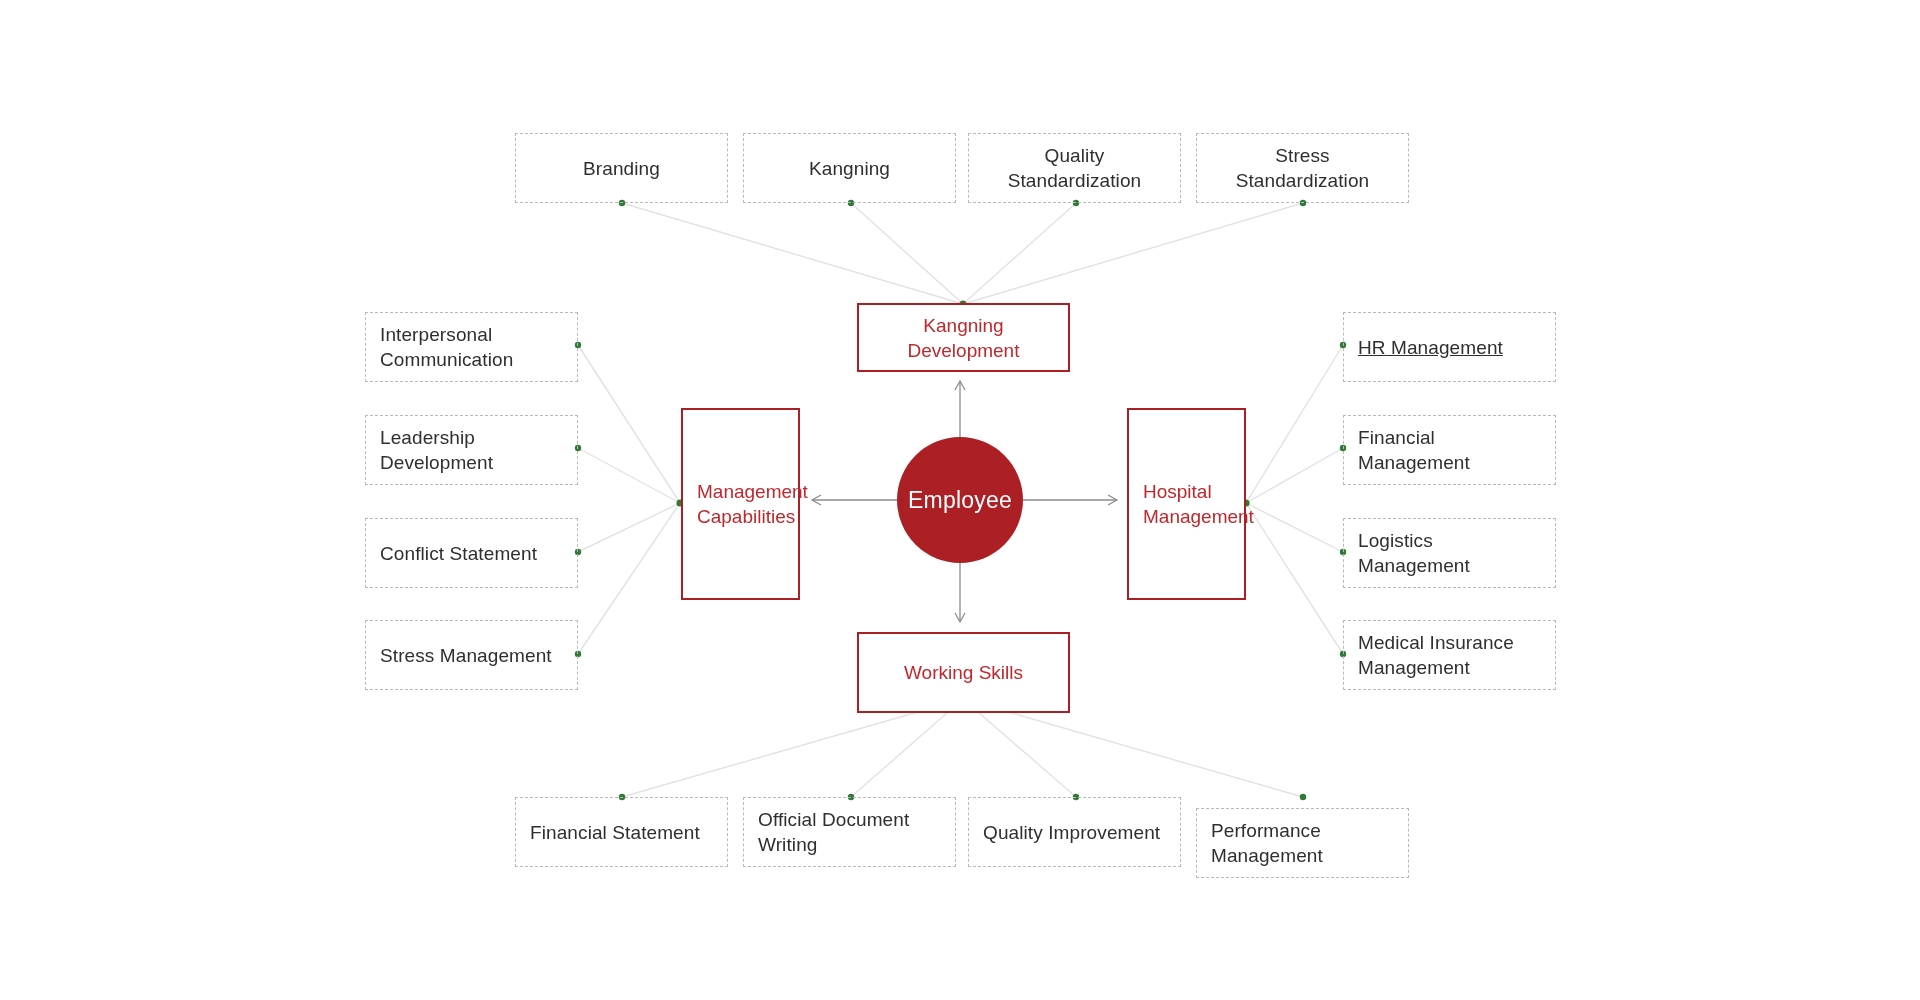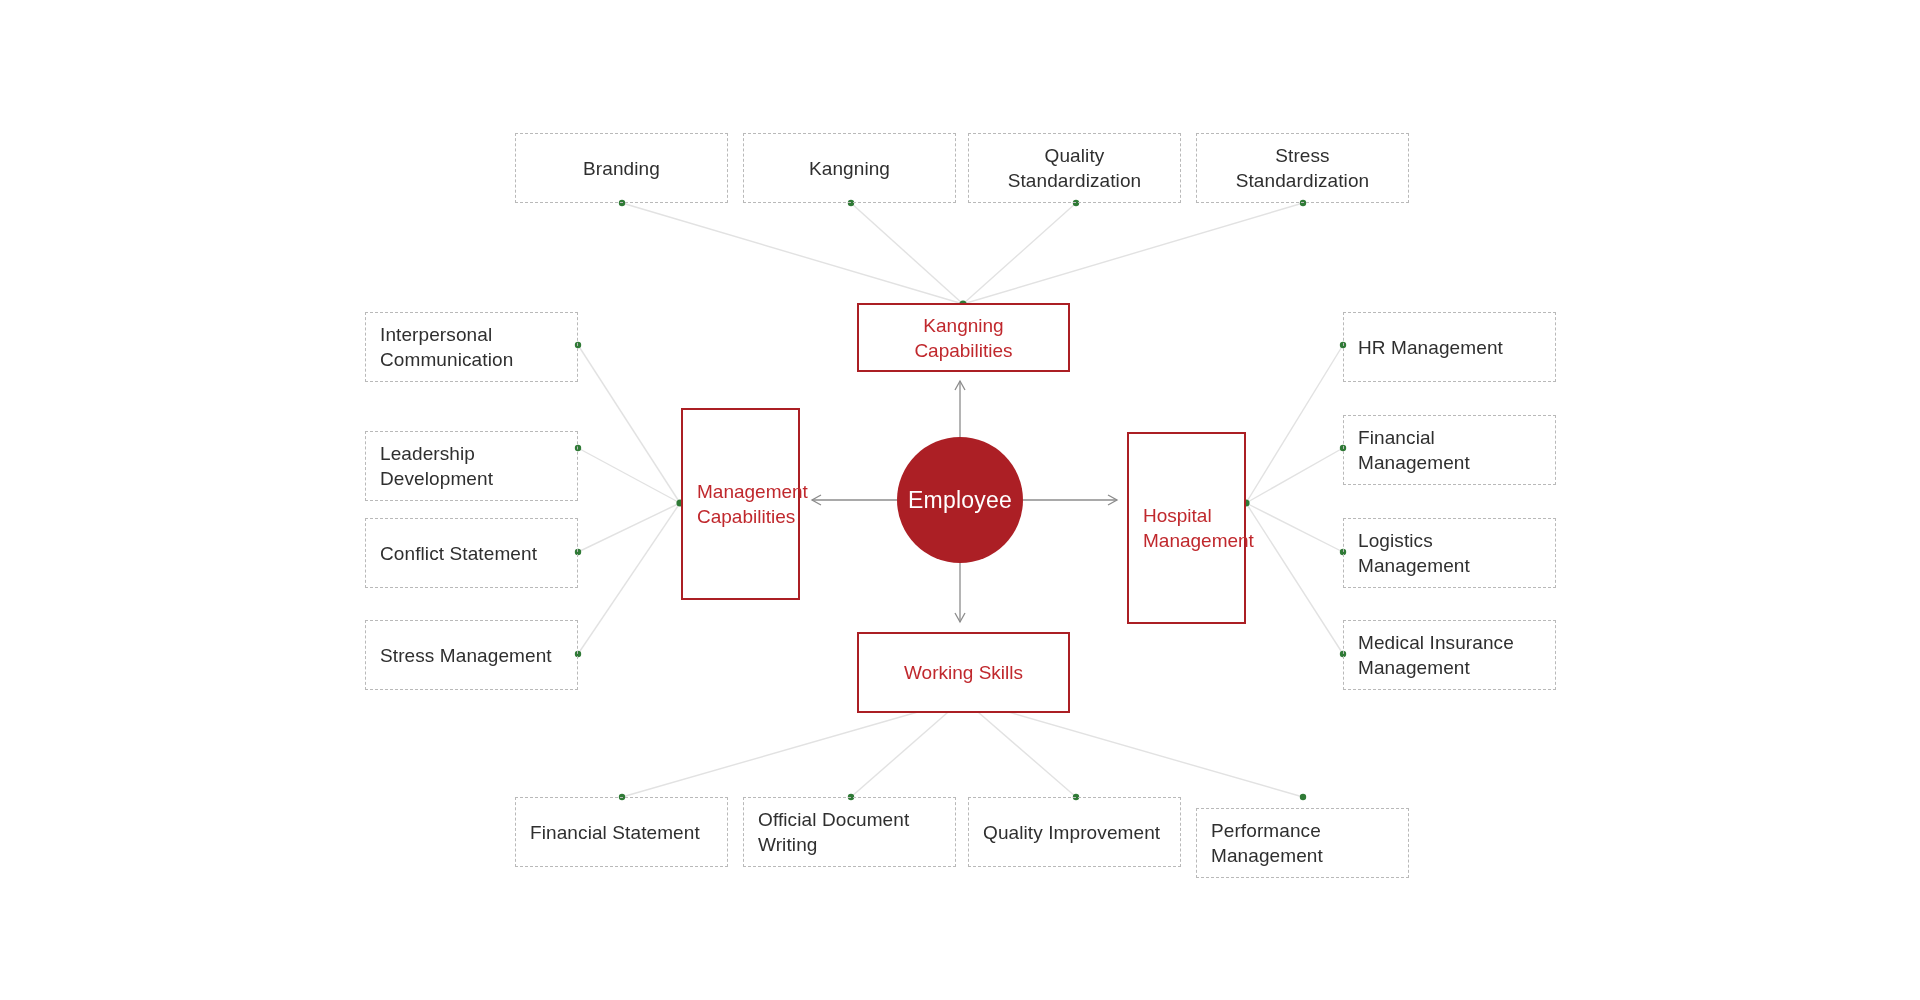--- a/index.html
+++ b/index.html
@@ -120,21 +120,21 @@
       <circle cx="1343" cy="654" r="3.2" fill="#2f7a36"></circle>
       <circle cx="1246" cy="503" r="3.6" fill="#2f7a36"></circle>
       <circle cx="622" cy="797" r="3.2" fill="#2f7a36"></circle>
       <circle cx="851" cy="797" r="3.2" fill="#2f7a36"></circle>
       <circle cx="1076" cy="797" r="3.2" fill="#2f7a36"></circle>
       <circle cx="1303" cy="797" r="3.2" fill="#2f7a36"></circle>
       <circle cx="963" cy="699" r="3.6" fill="#2f7a36"></circle>
     </svg>
   <div id="nodes">
       <div class="node branch center-text" style="left: 857px; top: 303px; width: 213px; height: 69px;">
-        <span class="node-label">Kangning Capabilities</span>
+        <span class="node-label">Kangning Development</span>
       </div>
       <div class="node leaf center-text" style="left: 515px; top: 133px; width: 213px; height: 70px;">
         <span class="node-label">Branding</span>
       </div>
       <div class="node leaf center-text" style="left: 743px; top: 133px; width: 213px; height: 70px;">
         <span class="node-label">Kangning</span>
       </div>
       <div class="node leaf center-text" style="left: 968px; top: 133px; width: 213px; height: 70px;">
         <span class="node-label">Quality Standardization</span>
       </div>
@@ -142,35 +142,35 @@
         <span class="node-label">Stress Standardization</span>
       </div>
       <div class="node branch center-text" style="left: 681px; top: 408px; width: 119px; height: 192px;">
         <span class="node-label">Management
 Capabilities</span>
       </div>
       <div class="node leaf" style="left: 365px; top: 312px; width: 213px; height: 70px;">
         <span class="node-label">Interpersonal
 Communication</span>
       </div>
-      <div class="node leaf" style="left: 365px; top: 431px; width: 213px; height: 70px;">
+      <div class="node leaf" style="left: 365px; top: 415px; width: 213px; height: 70px;">
         <span class="node-label">Leadership
 Development</span>
       </div>
       <div class="node leaf" style="left: 365px; top: 518px; width: 213px; height: 70px;">
         <span class="node-label">Conflict Statement</span>
       </div>
       <div class="node leaf" style="left: 365px; top: 620px; width: 213px; height: 70px;">
         <span class="node-label">Stress Management</span>
       </div>
-      <div class="node branch left-al" style="left: 1127px; top: 408px; width: 119px; height: 192px; margin-top: 24px;">
+      <div class="node branch left-al" style="left: 1127px; top: 408px; width: 119px; height: 192px;">
         <span class="node-label">Hospital
 Management</span>
       </div>
-      <div class="node leaf" style="left: 1343px; top: 312px; width: 213px; height: 70px;">
+      <div class="node leaf" style="left: 1343px; top: 312px; width: 213px; height: 70px; text-decoration: underline;">
         <span class="node-label">HR Management</span>
       </div>
       <div class="node leaf" style="left: 1343px; top: 415px; width: 213px; height: 70px;">
         <span class="node-label">Financial Management</span>
       </div>
       <div class="node leaf" style="left: 1343px; top: 518px; width: 213px; height: 70px;">
         <span class="node-label">Logistics Management</span>
       </div>
       <div class="node leaf" style="left: 1343px; top: 620px; width: 213px; height: 70px;">
         <span class="node-label">Medical Insurance

